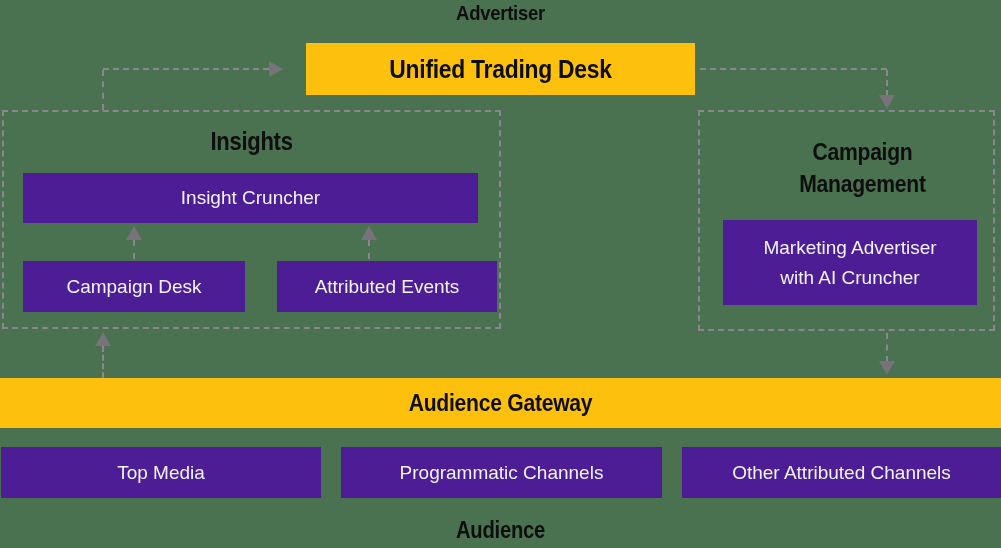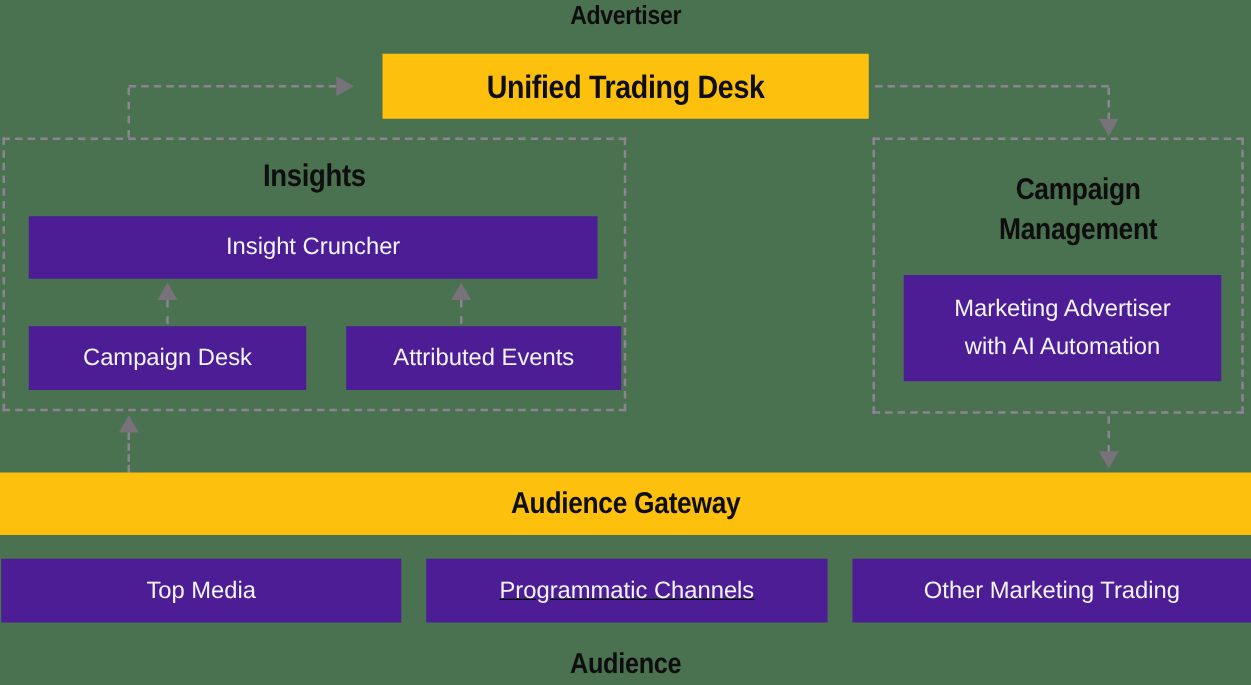--- a/index.html
+++ b/index.html
@@ -93,40 +93,40 @@
 
   <div class="dashed-region" style="left:698px; top:110px; width:297px; height:221px;">
     <div class="abs" style="left:16px; top:24px; width:293px; text-align:center;">
       <div class="heading" style="font-size:24px; line-height:32px;">Campaign</div>
       <div class="heading" style="font-size:24px; line-height:32px;">Management</div>
     </div>
   </div>
 
   <div class="box blue" style="left:723px; top:220px; width:254px; height:85px;">
     <div class="label">Marketing Advertiser</div>
-    <div class="label">with AI Automation</div>
+    <div class="label">with AI Cruncher</div>
   </div>
 
   <div class="dash-v" style="left:886px; top:333px; height:29px;"></div>
   <div class="arrowhead arrow-down" style="left:879px; top:361px;"></div>
 
   <div class="arrowhead arrow-up" style="left:95px; top:332px;"></div>
   <div class="dash-v" style="left:102px; top:346px; height:32px;"></div>
 
   <div class="box blue" style="left:1px; top:447px; width:320px; height:51px;">
     <div class="label">Top Media</div>
   </div>
 
   <div class="box yellow" style="left:0; top:378px; width:1001px; height:50px;">
     <div class="heading" style="font-size:24px;">Audience Gateway</div>
   </div>
 
-  <div class="box blue" style="left:341px; top:447px; width:321px; height:51px;text-decoration:underline;">
+  <div class="box blue" style="left:341px; top:447px; width:321px; height:51px;">
     <div class="label">Programmatic Channels</div>
   </div>
 
   <div class="box blue" style="left:682px; top:447px; width:319px; height:51px;">
-    <div class="label">Other Marketing Trading</div>
+    <div class="label">Other Attributed Channels</div>
   </div>
 
   <div class="abs heading" style="left:0; top:517px; width:1001px; font-size:23px;">Audience</div>
 
 </div>
 
 </body></html>

